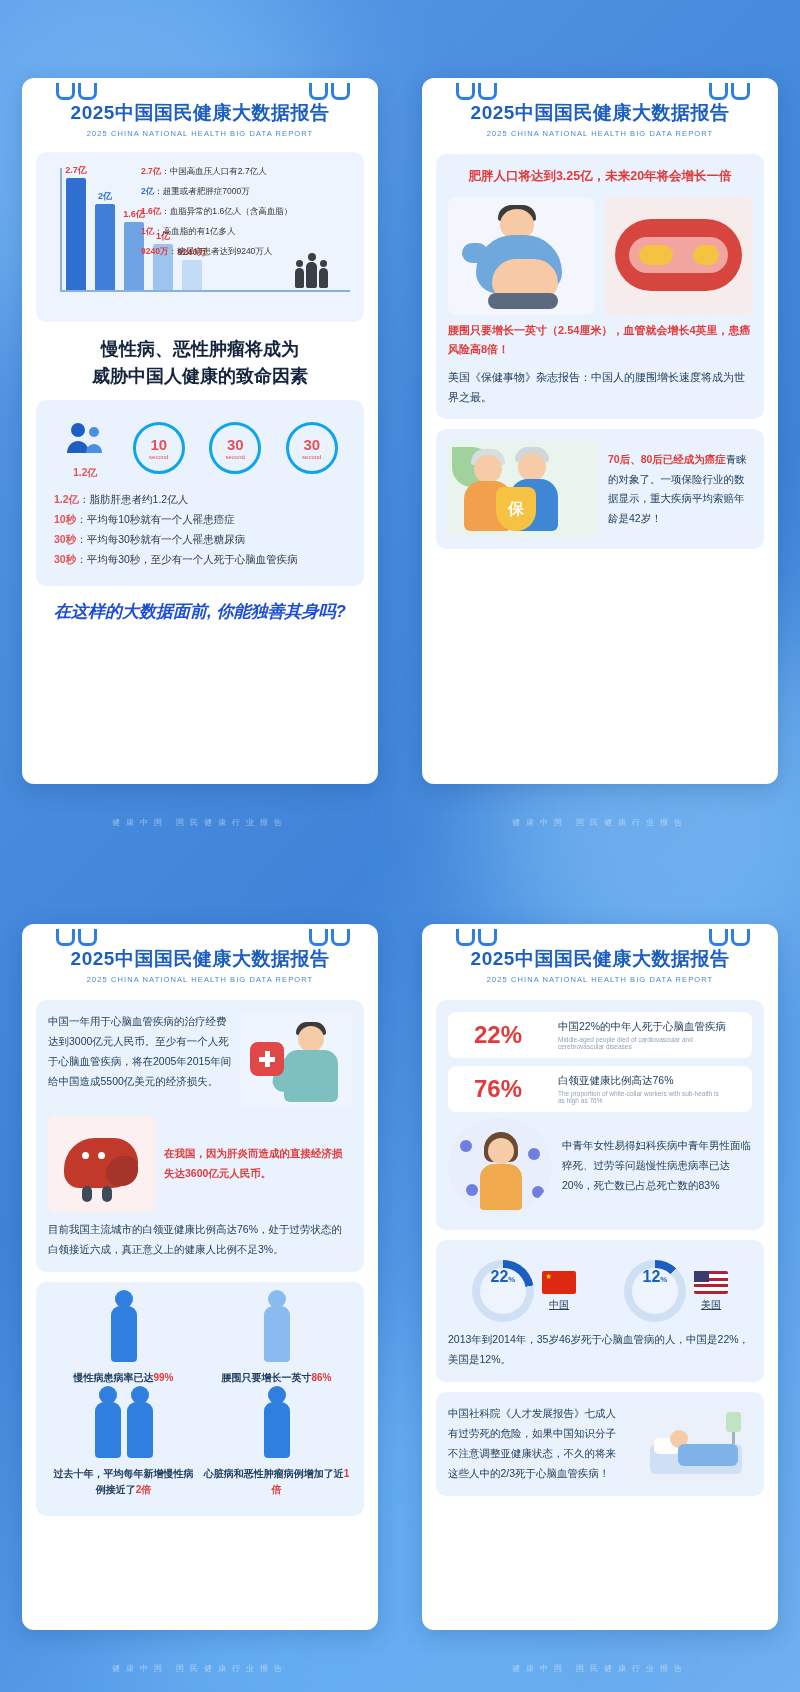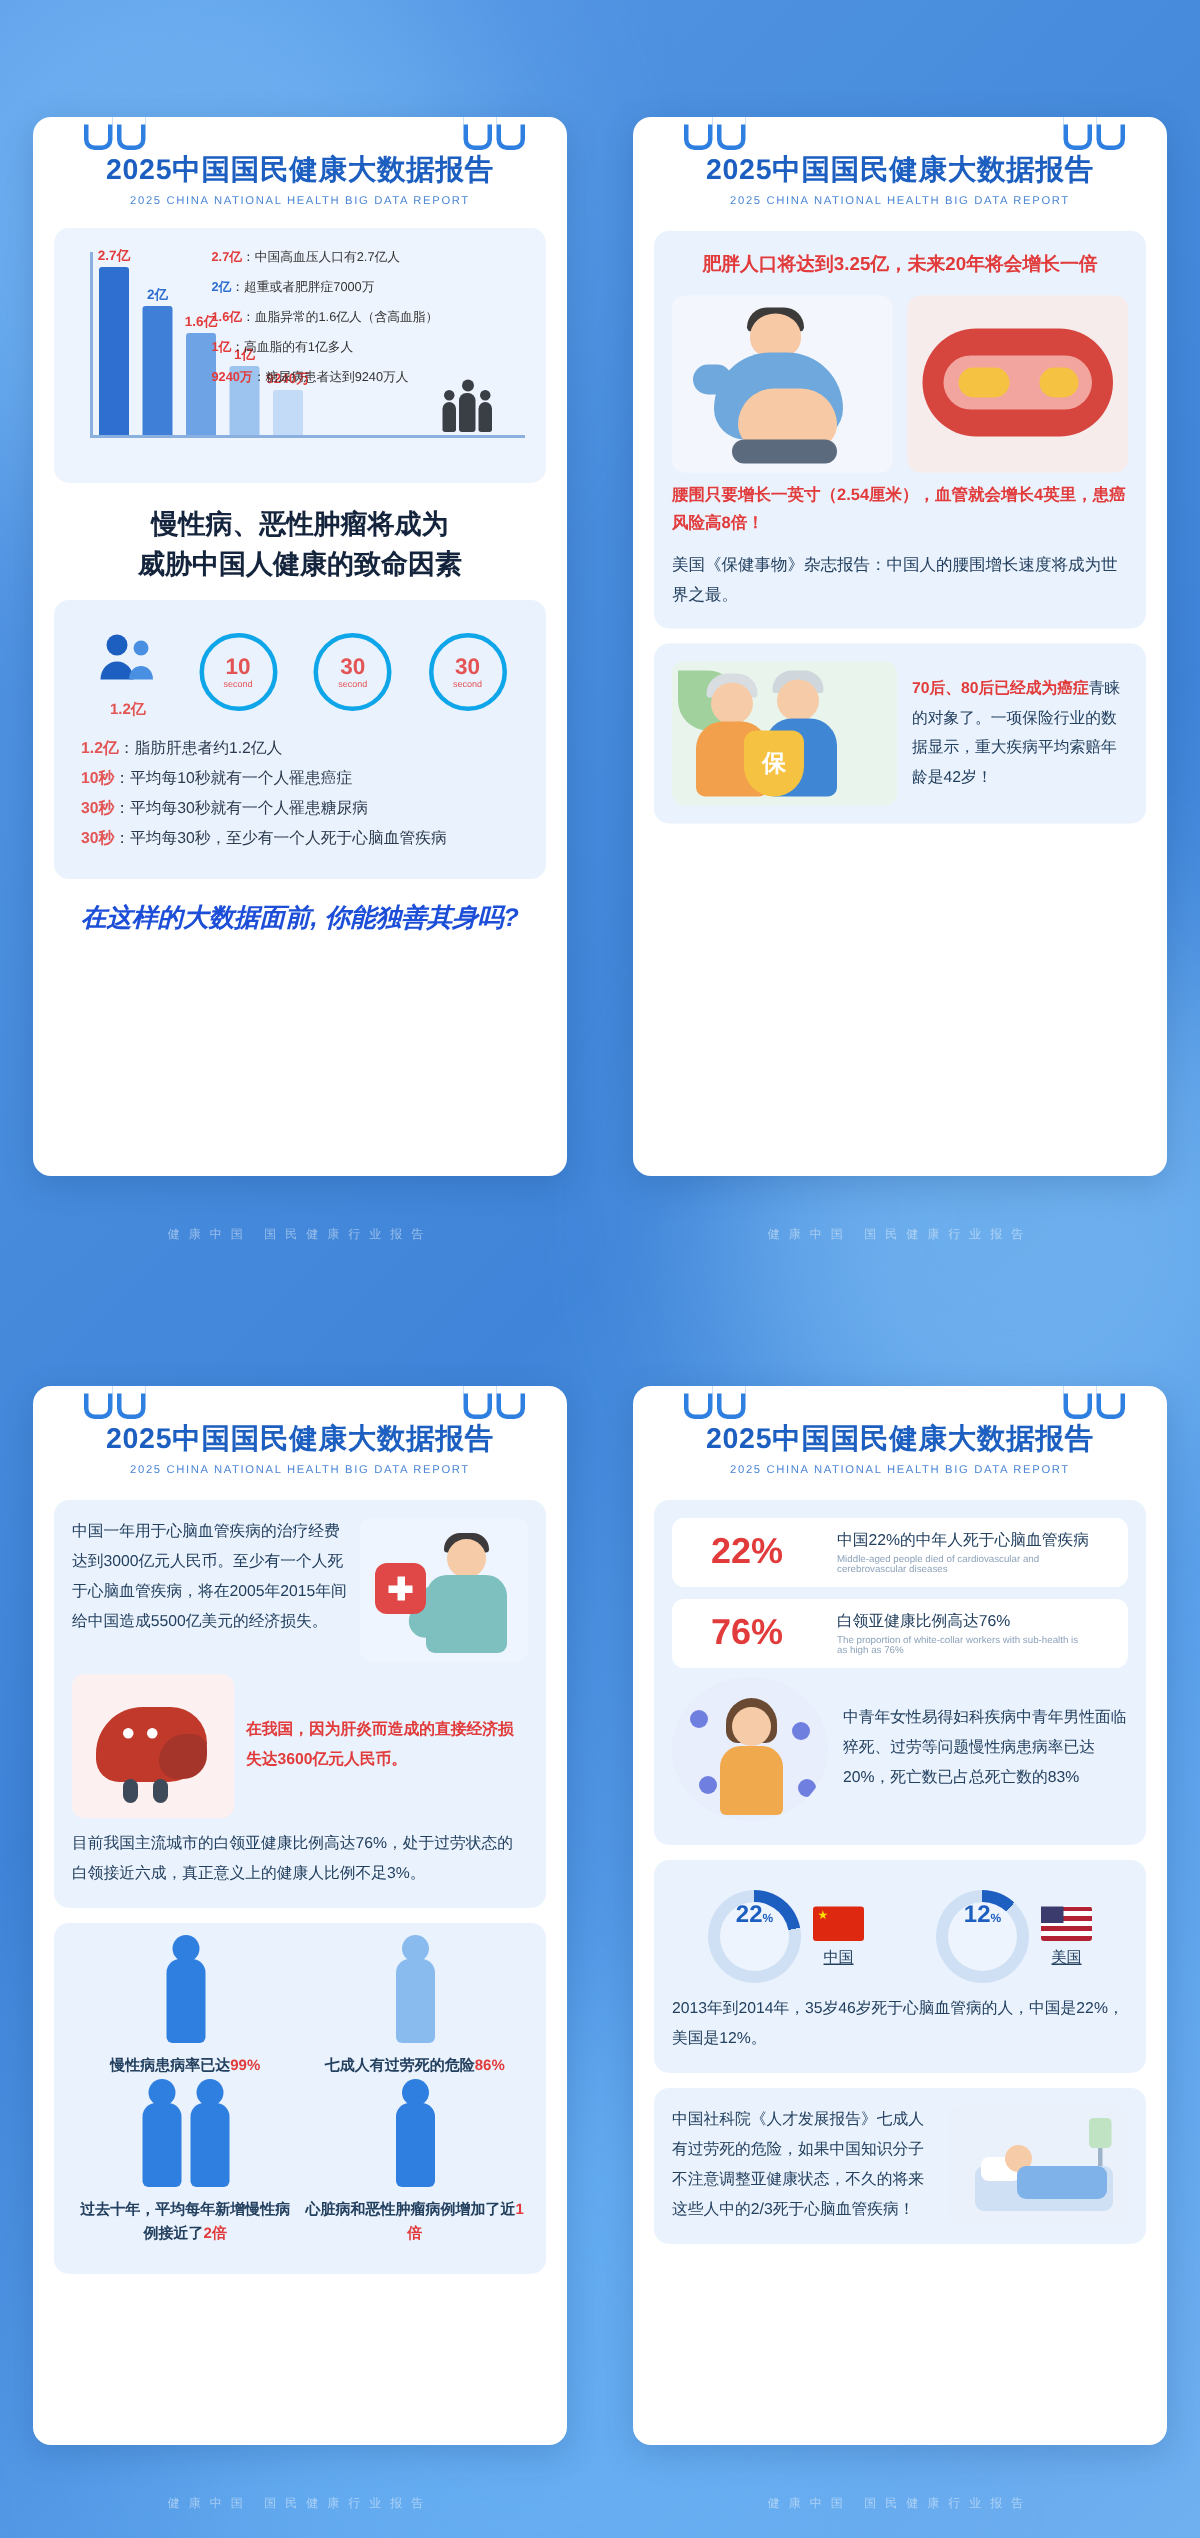--- a/index.html
+++ b/index.html
@@ -379,21 +379,21 @@
           <div class="qcell">
             <div class="qicons">
               <div class="person"></div>
             </div>
             <div class="qcap"><span>慢性病患病率已达</span><b>99%</b></div>
           </div>
           <div class="qcell">
             <div class="qicons">
               <div class="person lt"></div>
             </div>
-            <div class="qcap"><span>七成人有过劳死的危险</span><b>86%</b></div>
+            <div class="qcap"><span>腰围只要增长一英寸</span><b>86%</b></div>
           </div>
           <div class="qcell">
             <div class="qicons">
               <div class="person"></div>
               <div class="person"></div>
             </div>
             <div class="qcap"><span>过去十年，平均每年新增慢性病例接近了</span><b>2倍</b></div>
           </div>
           <div class="qcell">
             <div class="qicons">

